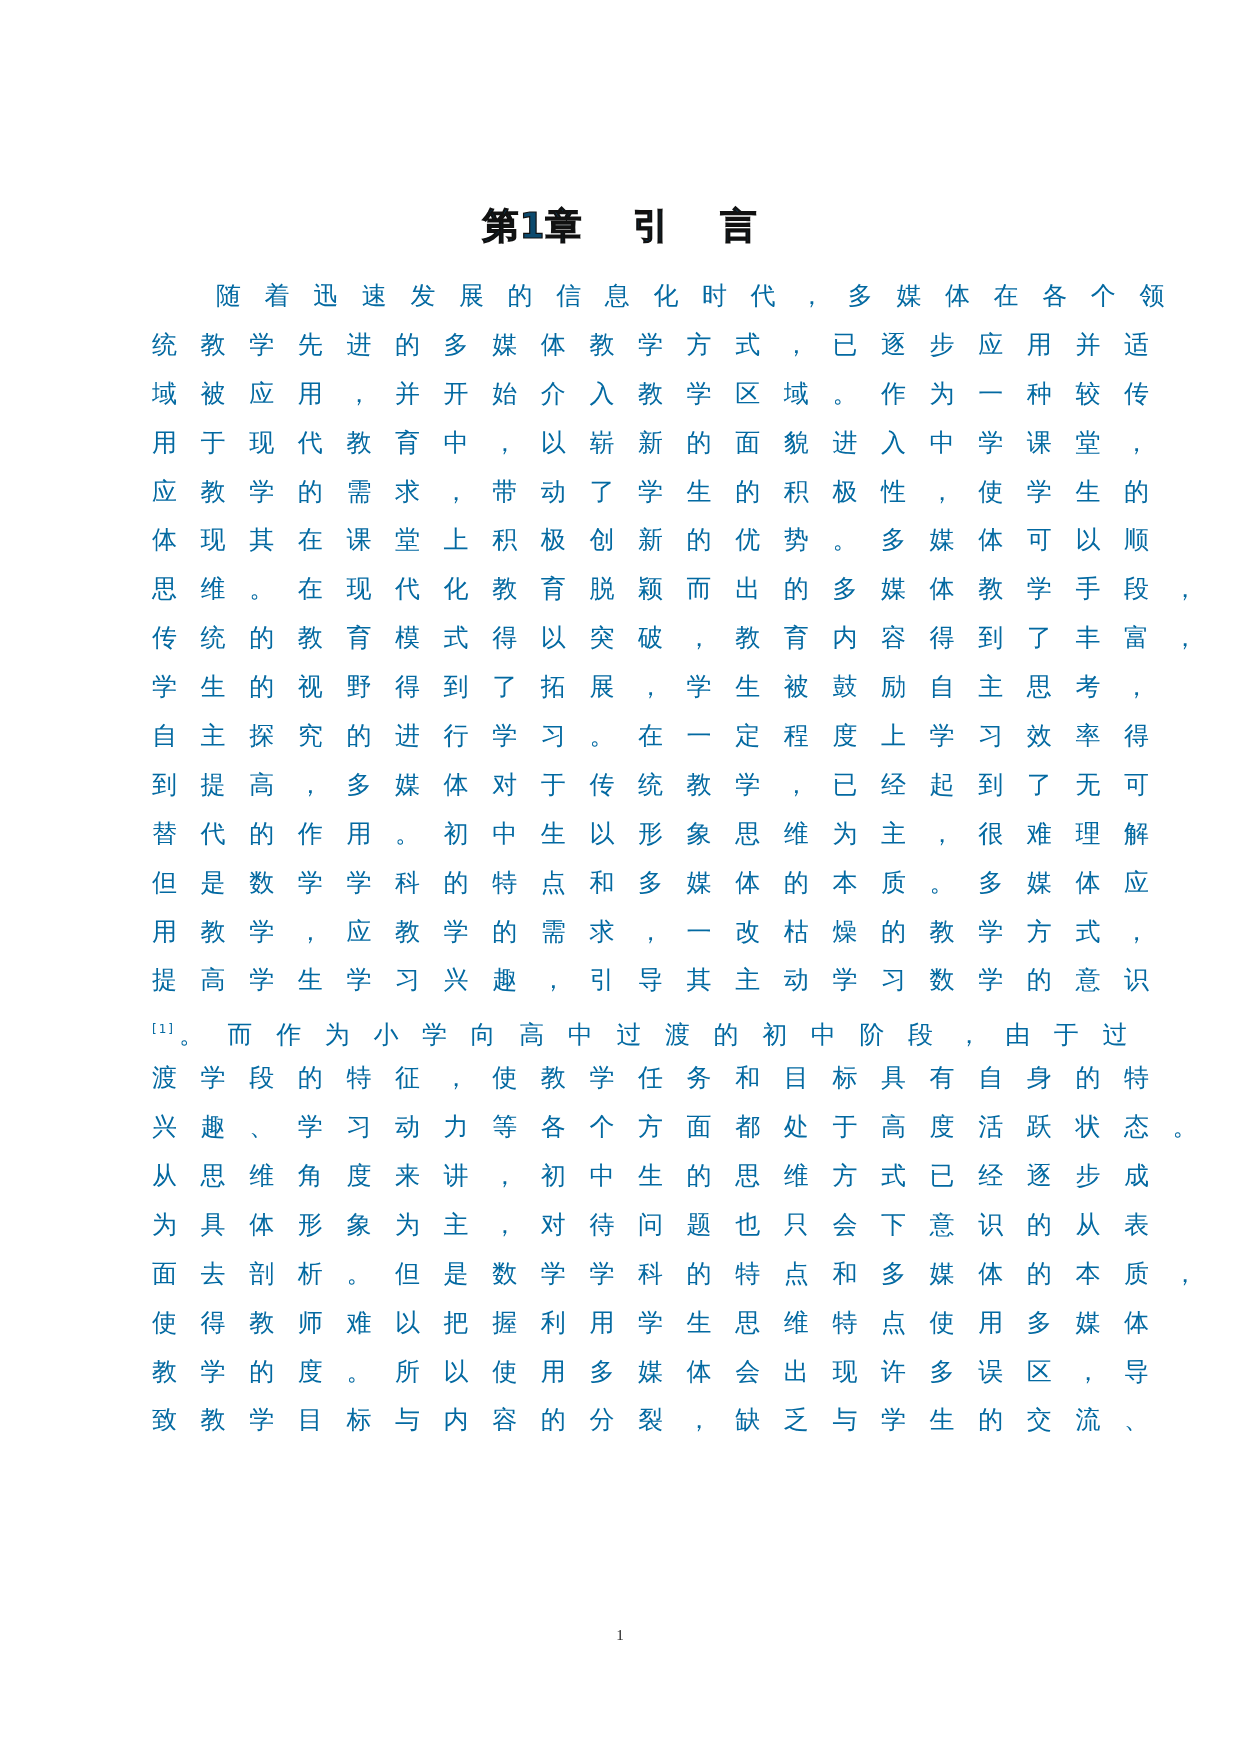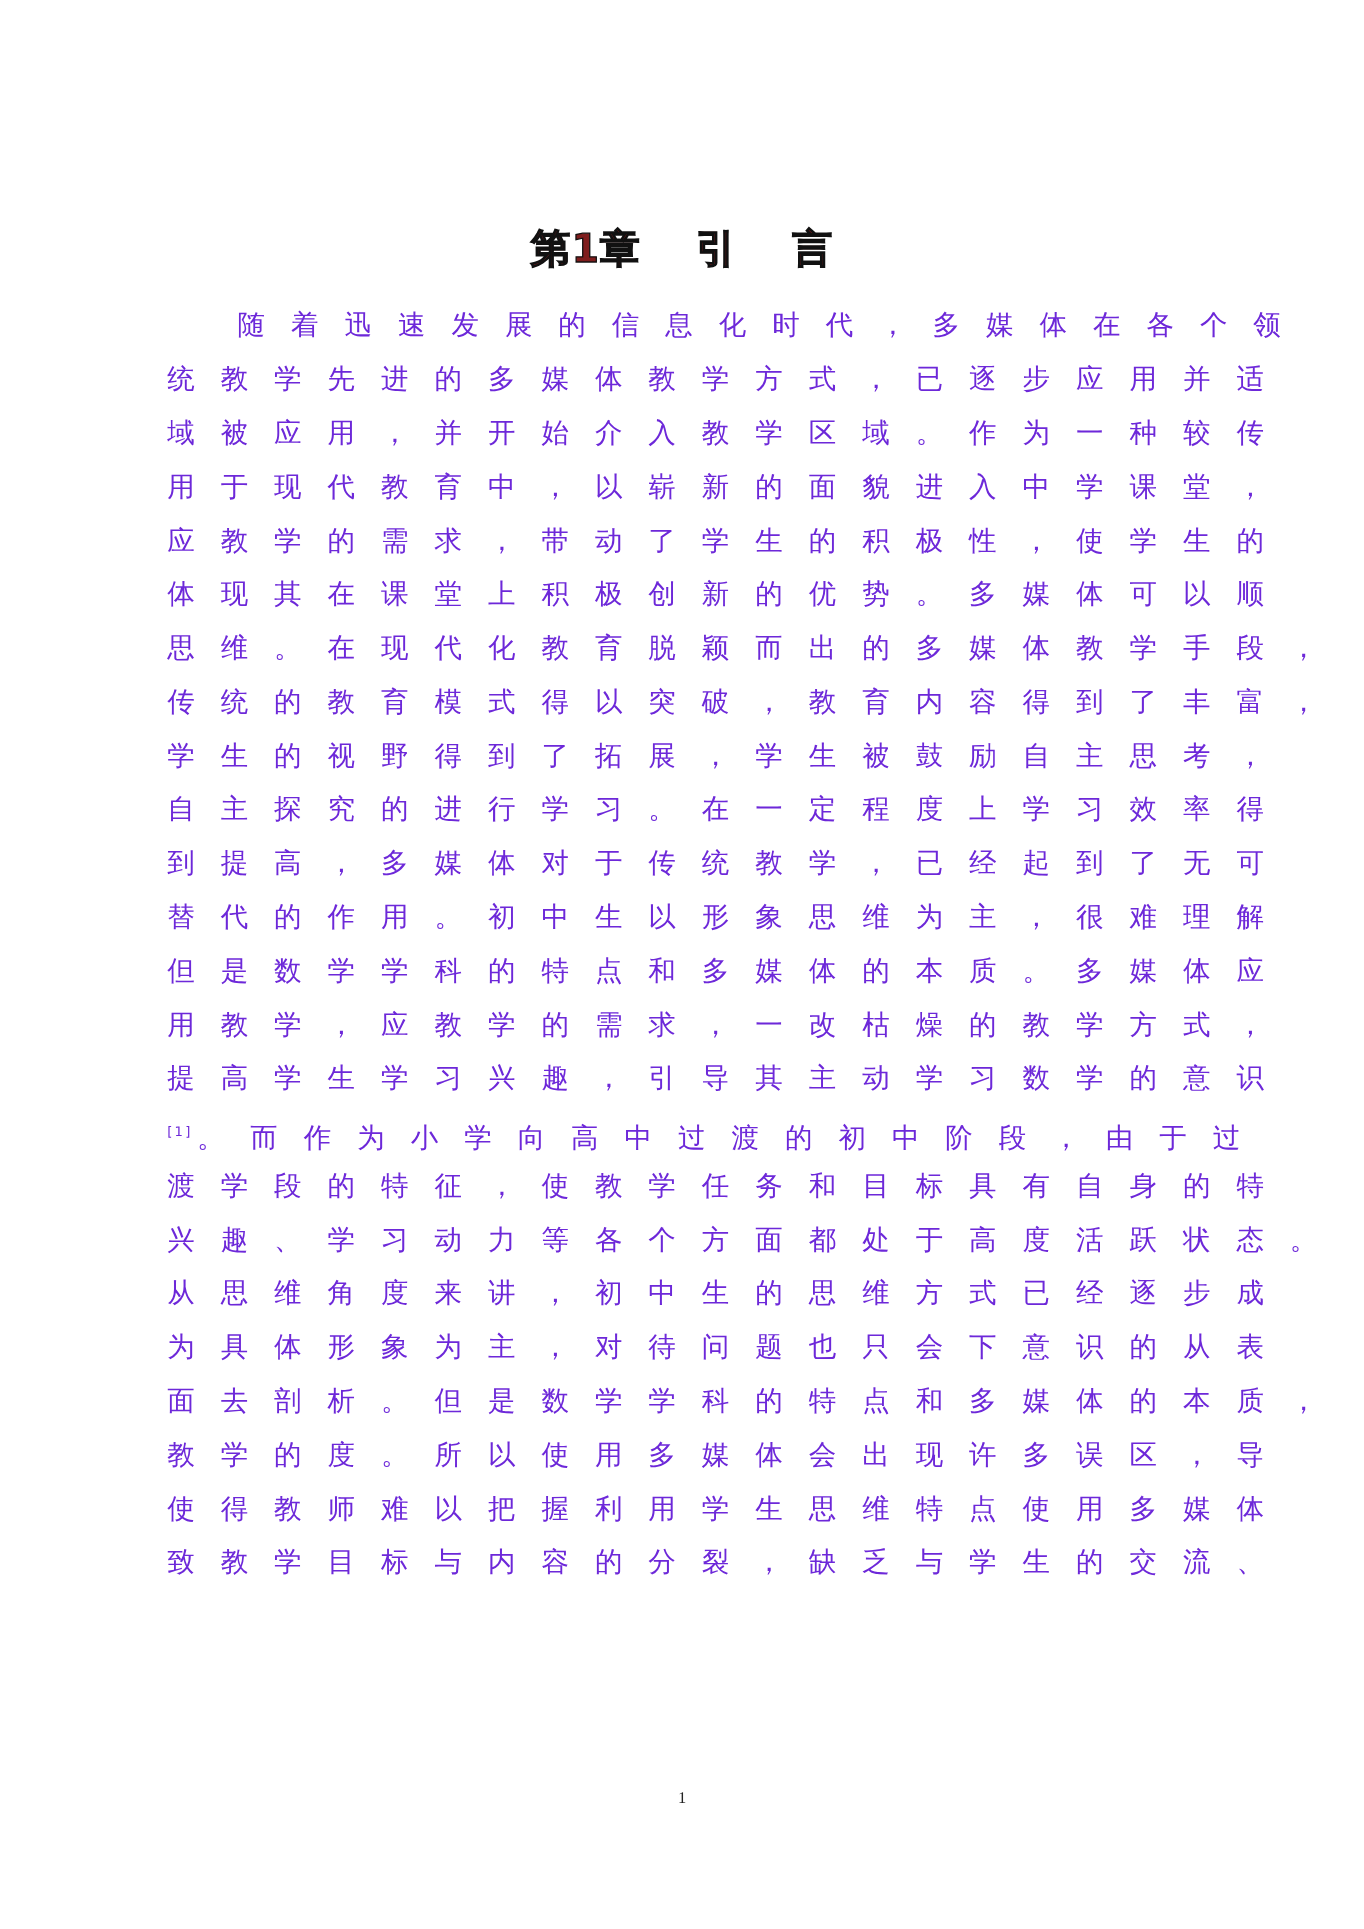--- a/index.html
+++ b/index.html
@@ -2,26 +2,26 @@
 <html><head>
 <meta charset="utf-8">
 <style>
   html, body { margin: 0; padding: 0; background: #ffffff; }
   body { width: 1240px; height: 1754px; position: relative; overflow: hidden;
          font-family: "DejaVu Sans", "Liberation Sans", sans-serif; color: #111; }
   .page { position: absolute; left: 0; top: 0; width: 1240px; height: 1754px; background: #fff; }
   .chapter-title {
     position: absolute; top: 202px; left: 0; width: 1240px; text-align: center;
     font-size: 36px; font-weight: bold; letter-spacing: 1px;
-    color: #7f1d1d; -webkit-text-stroke: 1.2px #111; white-space: pre;
+    color: #0c4a6e; -webkit-text-stroke: 1.2px #111; white-space: pre;
   }
   .body-text { position: absolute; left: 152px; top: 272px; width: 980px; }
   .line {
     height: 48.9px; line-height: 48.9px; font-size: 25px; white-space: nowrap;
-    letter-spacing: 23.6px; color: #6d28d9;
+    letter-spacing: 23.6px; color: #0369a1;
   }
   .line.indent { padding-left: 64px; }
   .cite { font-size: 12px; letter-spacing: 2px; vertical-align: 10px; margin-right: 4px; }
   .page-number {
     position: absolute; top: 1627px; left: 0; width: 1240px; text-align: center;
     font-size: 15px; font-family: "Liberation Serif", serif; color: #222;
   }
 </style>
 </head>
 <body>
@@ -44,19 +44,19 @@
     <div class="line">替代的作用。初中生以形象思维为主，很难理解</div>
     <div class="line">但是数学学科的特点和多媒体的本质。多媒体应</div>
     <div class="line">用教学，应教学的需求，一改枯燥的教学方式，</div>
     <div class="line">提高学生学习兴趣，引导其主动学习数学的意识</div>
     <div class="line"><span class="cite">[1]</span><span>。而作为小学向高中过渡的初中阶段，由于过</span></div>
     <div class="line">渡学段的特征，使教学任务和目标具有自身的特</div>
     <div class="line">兴趣、学习动力等各个方面都处于高度活跃状态。</div>
     <div class="line">从思维角度来讲，初中生的思维方式已经逐步成</div>
     <div class="line">为具体形象为主，对待问题也只会下意识的从表</div>
     <div class="line">面去剖析。但是数学学科的特点和多媒体的本质，</div>
+    <div class="line">使得教师难以把握利用学生思维特点使用多媒体</div>
     <div class="line">教学的度。所以使用多媒体会出现许多误区，导</div>
-    <div class="line">使得教师难以把握利用学生思维特点使用多媒体</div>
     <div class="line">致教学目标与内容的分裂，缺乏与学生的交流、</div>
   </div>
 
   <div class="page-number">1</div>
 </div>
 
 </body></html>

